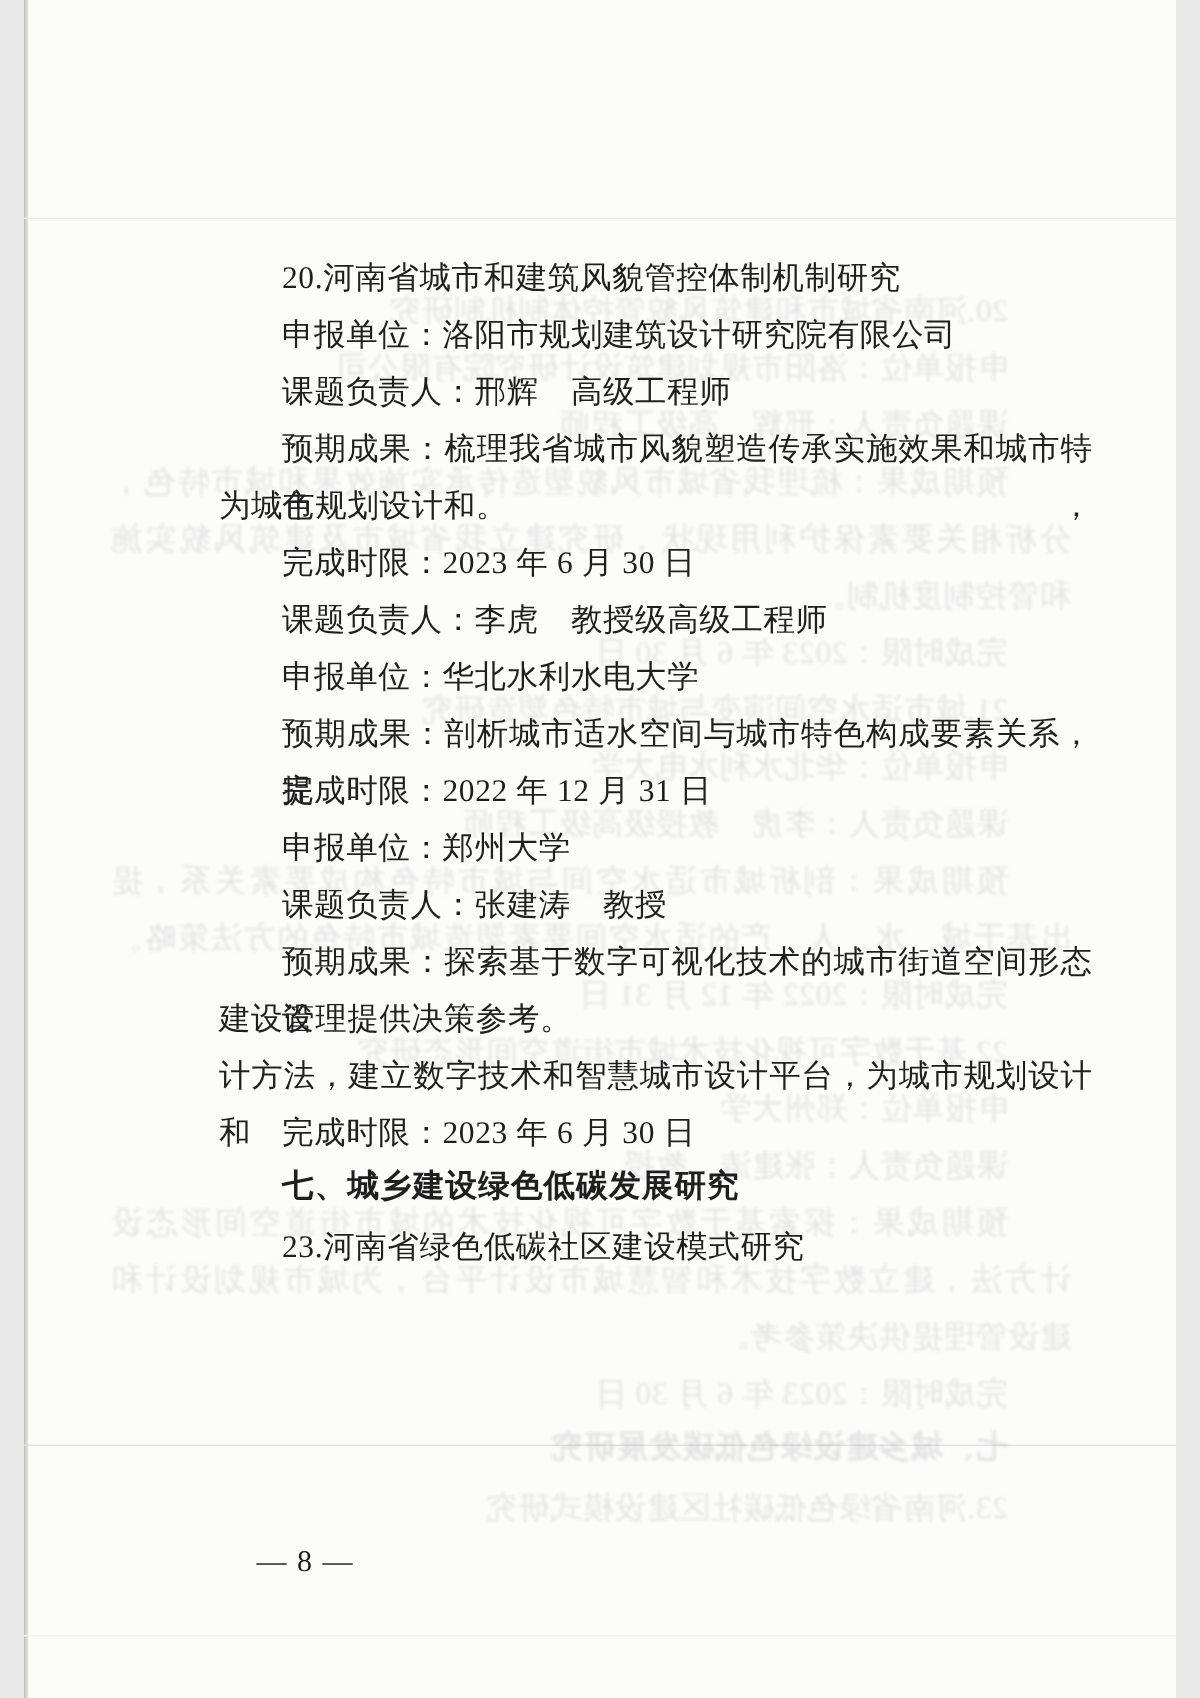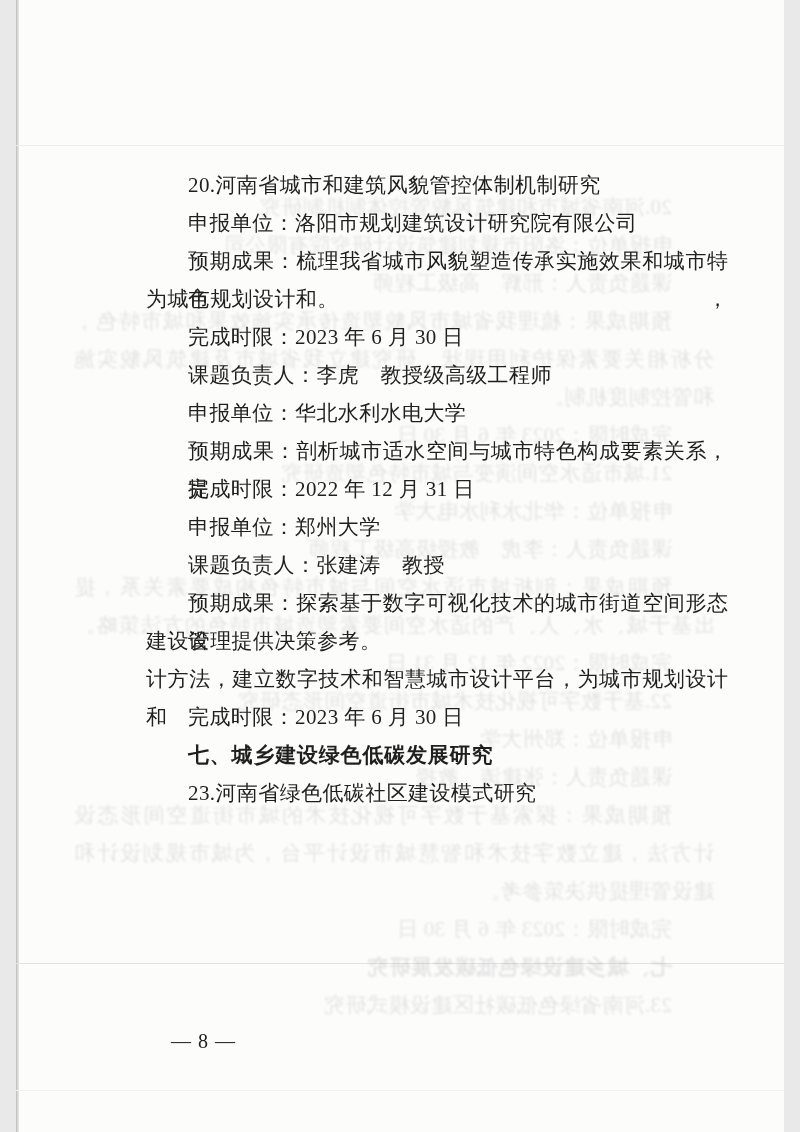--- a/index.html
+++ b/index.html
@@ -38,21 +38,21 @@
     letter-spacing: 0.4px;
   }
   .line.indent { padding-left: 42px; }
   .line.justify {
     white-space: normal;
     text-align: justify;
     text-align-last: justify;
     letter-spacing: 0;
   }
   .line.bold {
-    font-family: Liberation Serif, serif;
+    font-family: Liberation Mono, monospace;
     font-weight: 700;
     letter-spacing: 0.8px;
   }
 
   
   .ghost {
     left: 58px;
     top: 188px;
     width: 640px;
     transform: scaleX(-1);
@@ -101,20 +101,21 @@
       <div class="line indent justify">预期成果：探索基于数字可视化技术的城市街道空间形态设</div>
       <div class="line justify">计方法，建立数字技术和智慧城市设计平台，为城市规划设计和</div>
       <div class="line">建设管理提供决策参考。</div>
       <div class="line indent">完成时限：2023 年 6 月 30 日</div>
       <div class="line indent bold">七、城乡建设绿色低碳发展研究</div>
       <div class="line indent">23.河南省绿色低碳社区建设模式研究</div>
     </div>
     <div class="textblock">
       <div class="line indent">20.河南省城市和建筑风貌管控体制机制研究</div>
       <div class="line indent">申报单位：洛阳市规划建筑设计研究院有限公司</div>
+      <div class="line indent">课题负责人：邢辉　高级工程师</div>
       <div class="line indent justify">预期成果：梳理我省城市风貌塑造传承实施效果和城市特色，</div>
       <div class="line">为城市规划设计和。</div>
       <div class="line indent">完成时限：2023 年 6 月 30 日</div>
       <div class="line indent">课题负责人：李虎　教授级高级工程师</div>
       <div class="line indent">申报单位：华北水利水电大学</div>
       <div class="line indent justify">预期成果：剖析城市适水空间与城市特色构成要素关系，提</div>
       <div class="line indent">完成时限：2022 年 12 月 31 日</div>
       <div class="line indent">申报单位：郑州大学</div>
       <div class="line indent">课题负责人：张建涛　教授</div>
       <div class="line indent justify">预期成果：探索基于数字可视化技术的城市街道空间形态设</div>

